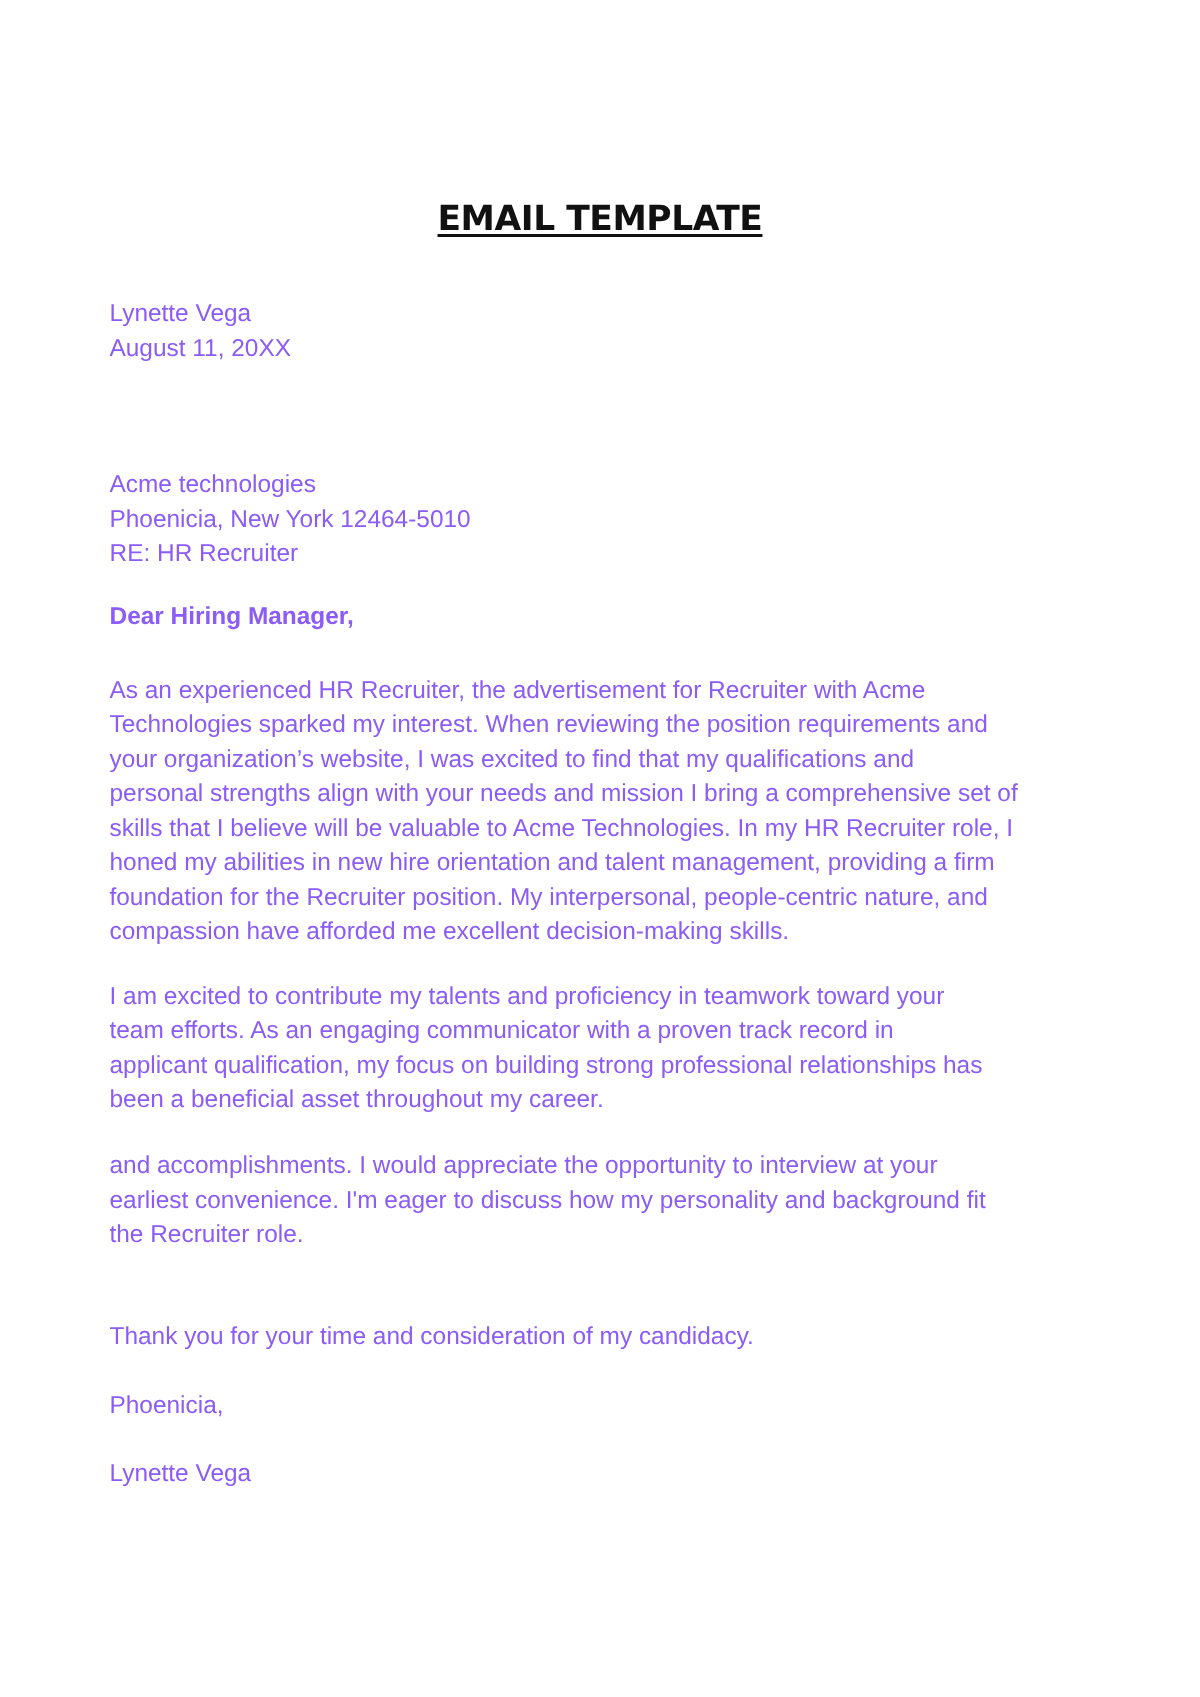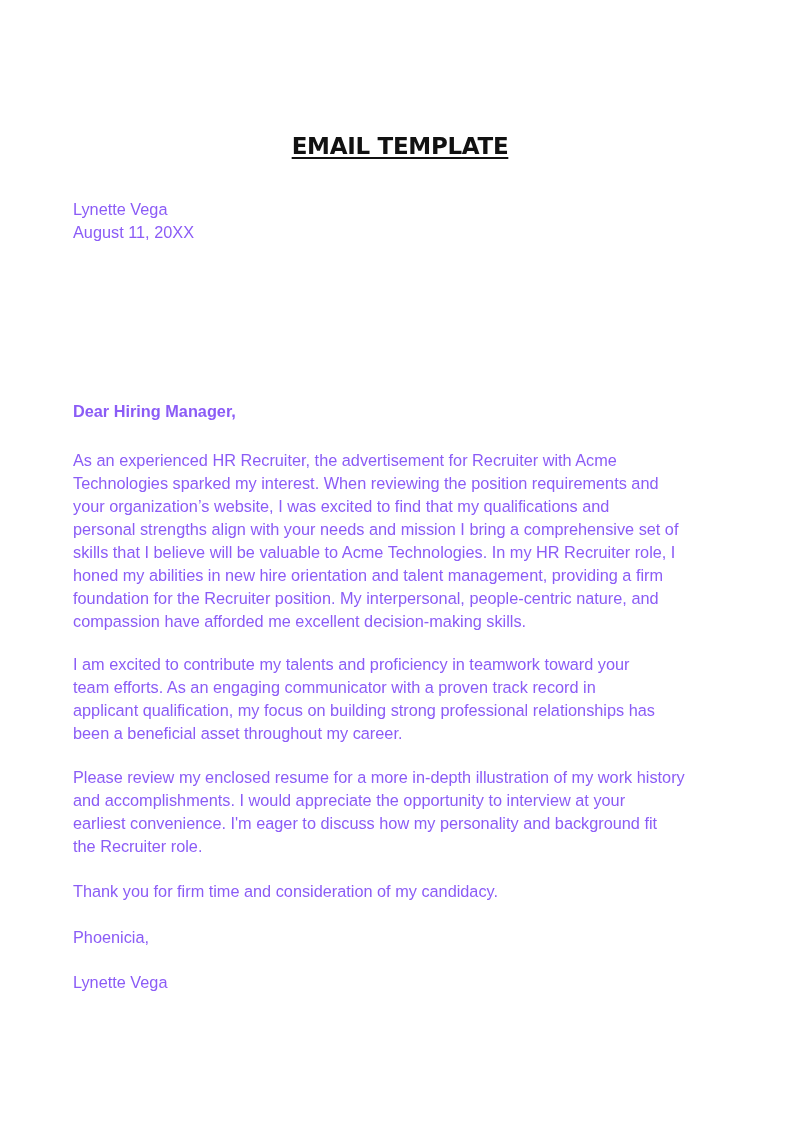--- a/index.html
+++ b/index.html
@@ -59,20 +59,25 @@
 
   <div class="title-block">
     <span class="title-line">EMAIL TEMPLATE</span>
   </div>
 
   <div class="body-text" style="top:198px;">
     <span class="line">Lynette Vega</span>
     <span class="line">August 11, 20XX</span>
   </div>
 
+  <div class="body-text" style="top:312px;">
+    <span class="line">Acme technologies</span>
+    <span class="line">Phoenicia, New York 12464-5010</span>
+    <span class="line">RE: HR Recruiter</span>
+  </div>
 
   <div class="body-text" style="top:400px;font-weight:bold;">
     <span class="line">Dear Hiring Manager,</span>
   </div>
 
   <div class="body-text para" style="top:449px;">
     <span class="line">As an experienced HR Recruiter, the advertisement for Recruiter with Acme</span>
     <span class="line">Technologies sparked my interest. When reviewing the position requirements and</span>
     <span class="line">your organization’s website, I was excited to find that my qualifications and</span>
     <span class="line">personal strengths align with your needs and mission I bring a comprehensive set of</span>
@@ -83,28 +88,27 @@
   </div>
 
   <div class="body-text para" style="top:653px;">
     <span class="line">I am excited to contribute my talents and proficiency in teamwork toward your</span>
     <span class="line">team efforts. As an engaging communicator with a proven track record in</span>
     <span class="line">applicant qualification, my focus on building strong professional relationships has</span>
     <span class="line">been a beneficial asset throughout my career.</span>
   </div>
 
   <div class="body-text para" style="top:766px;">
-    <span class="line">Please review my enclosed resume for a more in-depth illustration of my work history</span>
     <span class="line">and accomplishments. I would appreciate the opportunity to interview at your</span>
     <span class="line">earliest convenience. I'm eager to discuss how my personality and background fit</span>
     <span class="line">the Recruiter role.</span>
   </div>
 
   <div class="body-text" style="top:880px;">
-    <span class="line">Thank you for firm time and consideration of my candidacy.</span>
+    <span class="line">Thank you for your time and consideration of my candidacy.</span>
   </div>
 
   <div class="body-text" style="top:926px;">
     <span class="line">Phoenicia,</span>
   </div>
 
   <div class="body-text" style="top:971px;">
     <span class="line">Lynette Vega</span>
   </div>
 

